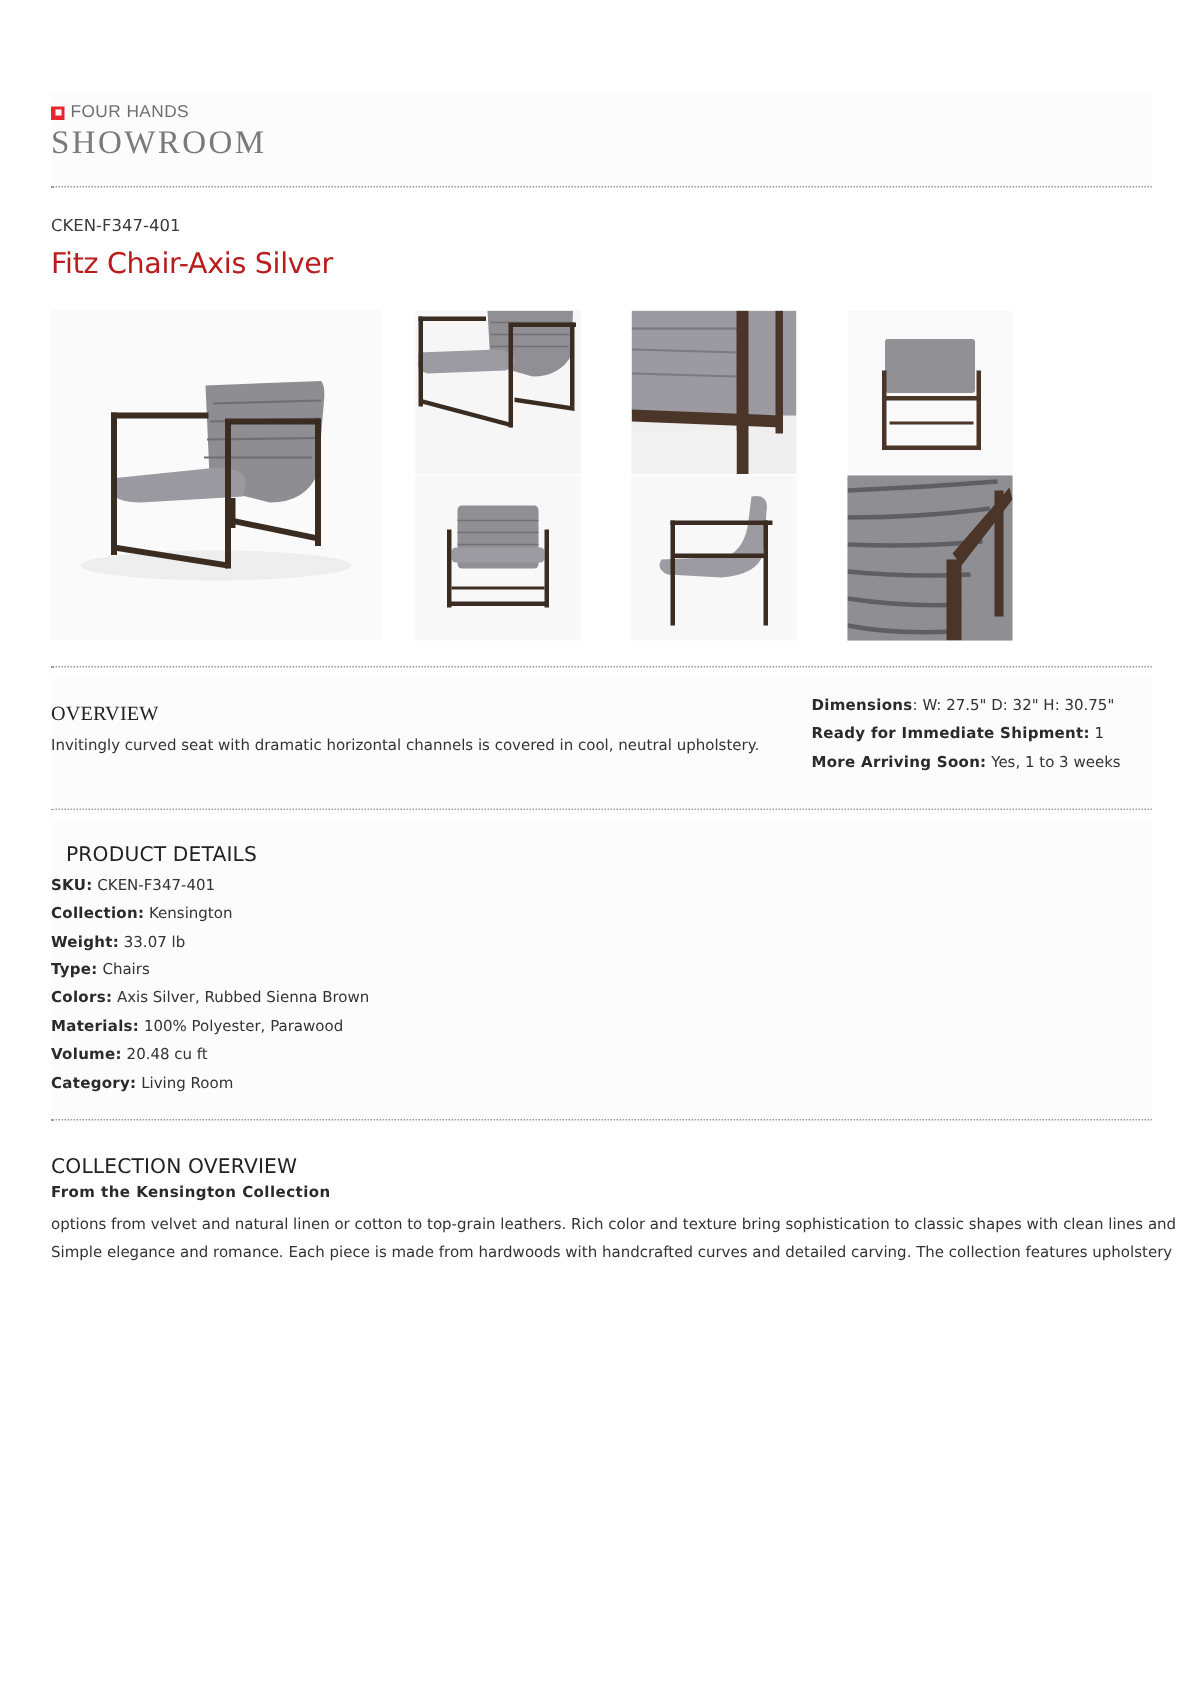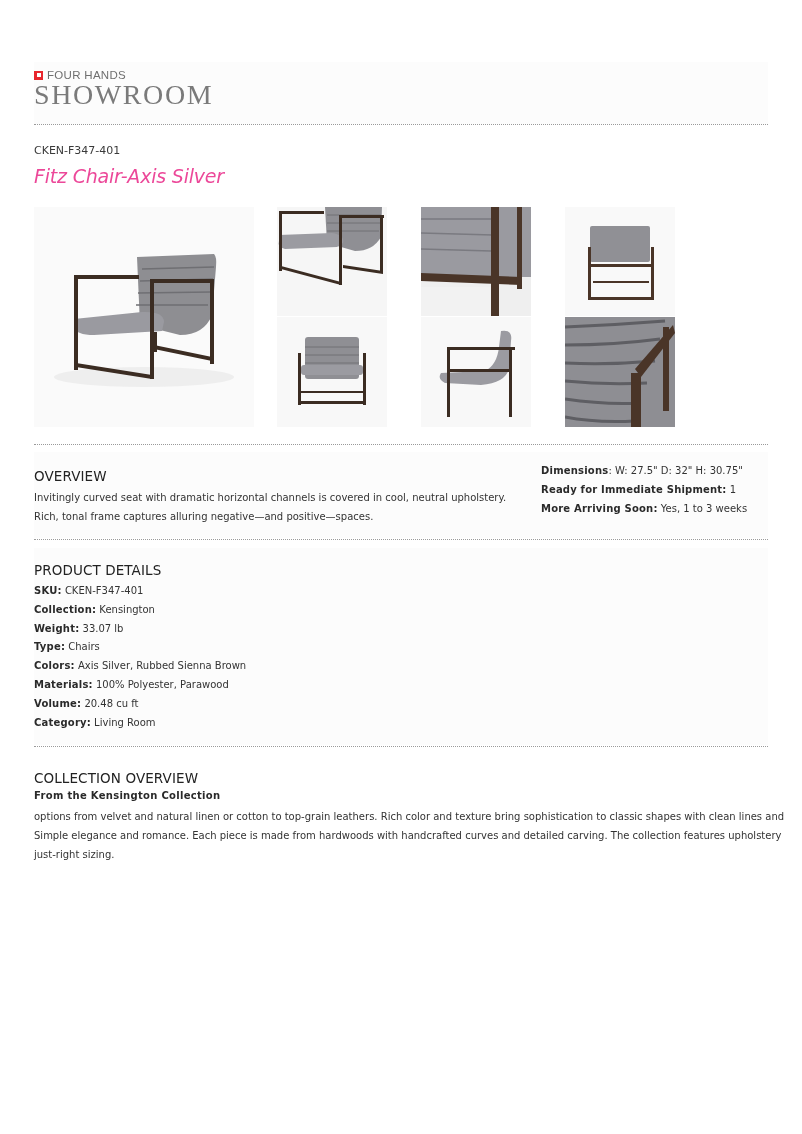--- a/index.html
+++ b/index.html
@@ -6,24 +6,24 @@
   html, body { width: 802px; height: 1134px; background: #ffffff; }
   body { font-family: "DejaVu Sans", "Liberation Sans", sans-serif; color: #2b2b2b; position: relative; overflow: hidden; }
   .band { position: absolute; left: 34px; width: 734px; background: #fcfcfc; }
   .divider { position: absolute; left: 34px; width: 734px; height: 0; border-top: 1px dotted #9a9a9a; }
 
   .brand { position: absolute; left: 34px; top: 69px; }
   .brand-top { display: flex; align-items: center; gap: 4px; }
   .brand-logo { width: 9px; height: 9px; background: #e8262d; position: relative; }
   .brand-logo::after { content: ""; position: absolute; left: 2.5px; top: 2.5px; width: 4px; height: 4px; background: #fff; }
   .brand-name { font-family: "Liberation Sans", sans-serif; font-size: 11.5px; letter-spacing: 0.3px; color: #6f6f6f; }
-  .brand-showroom { font-family: "Liberation Serif", serif; font-size: 28px; letter-spacing: 1.6px; color: #7a7a7a; margin-top: 1px; line-height: 26px; text-align: right; }
+  .brand-showroom { font-family: "Liberation Serif", serif; font-size: 22px; letter-spacing: 1.6px; color: #7a7a7a; margin-top: 1px; line-height: 26px; text-align: right; }
 
   .sku-top { position: absolute; left: 34px; top: 144px; font-size: 11px; color: #3a3a3a; }
-  .title { position: absolute; left: 34px; top: 165px; font-size: 19px; color: #ec4899; font-weight: normal; letter-spacing: -0.2px; font-style: italic; }
+  .title { position: absolute; left: 34px; top: 165px; font-size: 19px; color: #b91c1c; font-weight: normal; letter-spacing: -0.2px; }
 
   .img { position: absolute; background: #f7f7f7; overflow: hidden; }
   .img svg { width: 100%; height: 100%; display: block; }
 
   .h2 { position: absolute; left: 34px; font-size: 13.5px; color: #222; font-weight: normal; letter-spacing: 0.1px; }
   .para { position: absolute; left: 34px; font-size: 10px; line-height: 19px; color: #333; }
   .spec { font-size: 10px; line-height: 18.8px; color: #333; white-space: nowrap; }
   .spec b { font-weight: bold; color: #2a2a2a; letter-spacing: 0.2px; text-align: right; }
   .right-specs { position: absolute; left: 541px; top: 462px; }
   .details { position: absolute; left: 34px; top: 582px; }
@@ -133,47 +133,45 @@
       <path d="M0 10 Q50 8 100 4 M0 28 Q50 28 95 22 M0 46 Q45 48 90 44 M0 64 Q40 68 82 66 M0 82 Q40 88 76 86 M0 100 Q30 106 70 104" stroke="#5e5e63" stroke-width="3" fill="none"></path>
       <path d="M70 52 L108 8 L110 16 L76 60 Z" fill="#4a3528"></path>
       <rect x="66" y="56" width="10" height="54" fill="#4a3528"></rect>
       <rect x="98" y="10" width="6" height="84" fill="#4a3528"></rect>
     </svg>
   </div>
 </div>
 
 <div class="divider" style="top:444px;"></div>
 
-<h2 class="h2" style="top:468px;">OVERVIEW</h2>
+<h2 class="h2" style="top:468px;font-family:Liberation Serif, serif;">OVERVIEW</h2>
 <div class="para" style="top:488px;">
   <div>Invitingly curved seat with dramatic horizontal channels is covered in cool, neutral upholstery.</div>
-  <div>Rich, tonal frame captures alluring negative—and positive—spaces.</div>
 </div>
 
 <div class="right-specs">
   <div class="spec"><b>Dimensions</b><span>: W: 27.5" D: 32" H: 30.75"</span></div>
   <div class="spec"><b>Ready for Immediate Shipment:</b><span> 1</span></div>
   <div class="spec"><b>More Arriving Soon:</b><span> Yes, 1 to 3 weeks</span></div>
 </div>
 
 <div class="divider" style="top:539px;"></div>
 
-<h2 class="h2" style="top:562px;">PRODUCT DETAILS</h2>
+<h2 class="h2" style="top:562px;margin-left:10px;">PRODUCT DETAILS</h2>
 <div class="details">
   <div class="spec"><b>SKU:</b><span> CKEN-F347-401</span></div>
   <div class="spec"><b>Collection:</b><span> Kensington</span></div>
   <div class="spec"><b>Weight:</b><span> 33.07 lb</span></div>
   <div class="spec"><b>Type:</b><span> Chairs</span></div>
   <div class="spec"><b>Colors:</b><span> Axis Silver, Rubbed Sienna Brown</span></div>
   <div class="spec"><b>Materials:</b><span> 100% Polyester, Parawood</span></div>
   <div class="spec"><b>Volume:</b><span> 20.48 cu ft</span></div>
   <div class="spec"><b>Category:</b><span> Living Room</span></div>
 </div>
 
 <div class="divider" style="top:746px;"></div>
 
 <h2 class="h2" style="top:770px;">COLLECTION OVERVIEW</h2>
 <div class="sub">From the Kensington Collection</div>
 <div class="para" style="top:807px;">
   <div>options from velvet and natural linen or cotton to top-grain leathers. Rich color and texture bring sophistication to classic shapes with clean lines and</div>
   <div>Simple elegance and romance. Each piece is made from hardwoods with handcrafted curves and detailed carving. The collection features upholstery</div>
-  <div>just-right sizing.</div>
 </div>
 
 </body></html>

